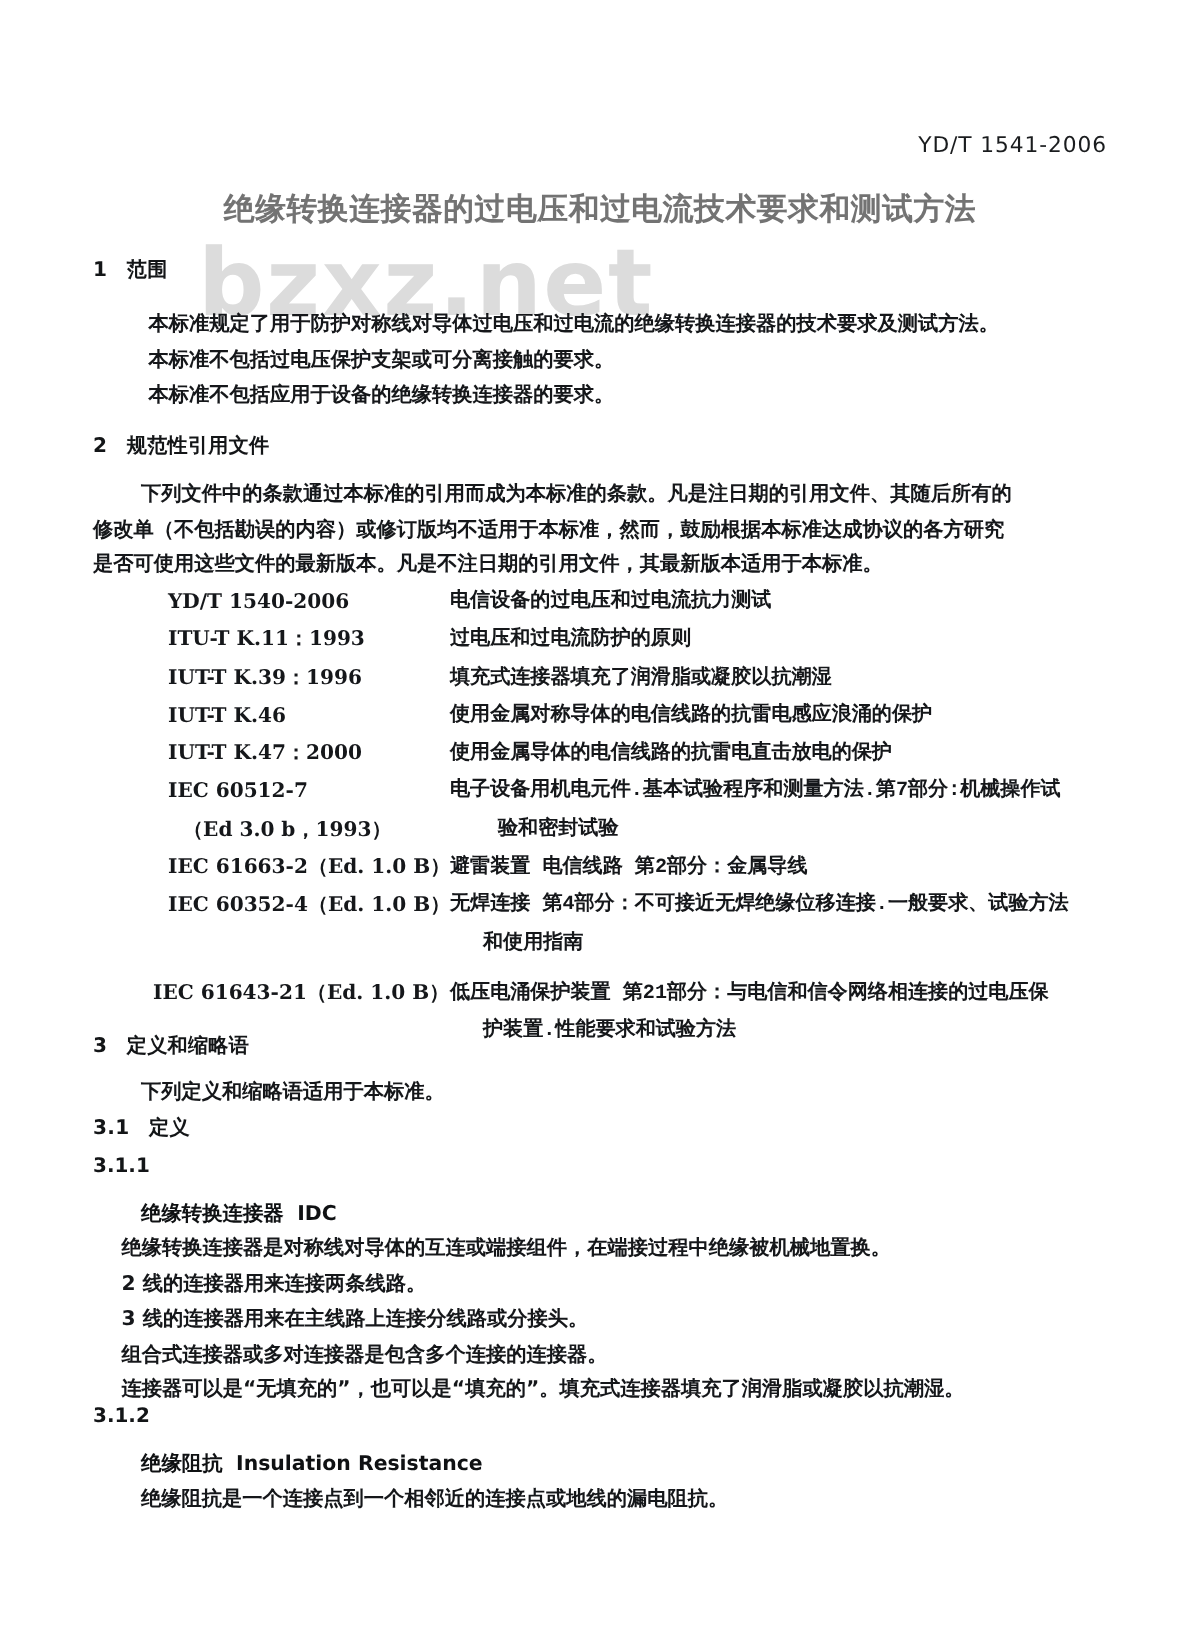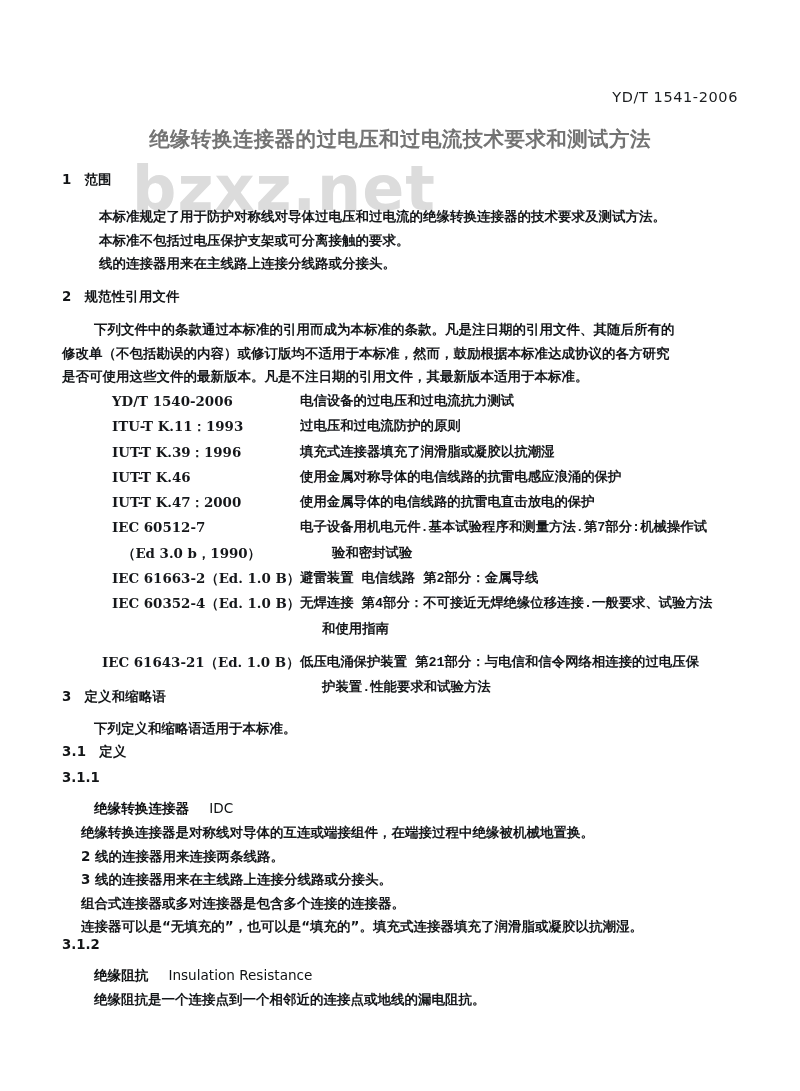--- a/index.html
+++ b/index.html
@@ -106,22 +106,22 @@
 
   
   .term {
     font-family: "DejaVu Sans", "Liberation Sans", sans-serif;
     font-size: 13.6px;
     font-weight: 700;
     color: #0f1113;
     white-space: nowrap;
   }
   .term .en {
-    font-weight: 400;
-    padding-left: 20px;
+    font-weight: 700;
+    padding-left: 9px;
   }
   .numlabel {
     font-family: "DejaVu Sans", "Liberation Sans", sans-serif;
     font-size: 13.3px;
     font-weight: 600;
     color: #131517;
   }
 </style>
 </head>
 <body>
@@ -136,21 +136,21 @@
 
     <div class="doc-title">绝缘转换连接器的过电压和过电流技术要求和测试方法</div>
 
     <div class="blk sec-head" style="left:62px; top:171px;">
       <span class="sec-num">1</span><span class="gap-lg"></span><span>范围</span>
     </div>
 
     <div class="blk" style="left:99px; top:205px;">
       <div class="para">本标准规定了用于防护对称线对导体过电压和过电流的绝缘转换连接器的技术要求及测试方法。</div>
       <div class="para">本标准不包括过电压保护支架或可分离接触的要求。</div>
-      <div class="para">线的连接器用来在主线路上连接分线路或分接头。</div>
+      <div class="para">本标准不包括应用于设备的绝缘转换连接器的要求。</div>
     </div>
 
     <div class="blk sec-head" style="left:62px; top:288px;">
       <span class="sec-num">2</span><span class="gap-lg"></span><span>规范性引用文件</span>
     </div>
 
     <div class="blk" style="left:62px; top:318px;">
       <div class="para" style="padding-left:32px;">下列文件中的条款通过本标准的引用而成为本标准的条款。凡是注日期的引用文件、其随后所有的</div>
       <div class="para">修改单（不包括勘误的内容）或修订版均不适用于本标准，然而，鼓励根据本标准达成协议的各方研究</div>
       <div class="para">是否可使用这些文件的最新版本。凡是不注日期的引用文件，其最新版本适用于本标准。</div>
@@ -182,21 +182,21 @@
         <div class="ref-code">IUT-T K.47：2000</div>
         <div class="ref-desc">使用金属导体的电信线路的抗雷电直击放电的保护</div>
       </div>
 
       <div class="ref-row">
         <div class="ref-code">IEC 60512-7</div>
         <div class="ref-desc">电子设备用机电元件.基本试验程序和测量方法.第7部分:机械操作试</div>
       </div>
 
       <div class="ref-row">
-        <div class="ref-code indent">（Ed 3.0 b，1990）</div>
+        <div class="ref-code indent">（Ed 3.0 b，1993）</div>
         <div class="ref-desc indent">验和密封试验</div>
       </div>
 
       <div class="ref-row">
         <div class="ref-code">IEC 61663-2（Ed. 1.0 B）</div>
         <div class="ref-desc">避雷装置 电信线路 第2部分：金属导线</div>
       </div>
 
       <div class="ref-row">
         <div class="ref-code">IEC 60352-4（Ed. 1.0 B）</div>

